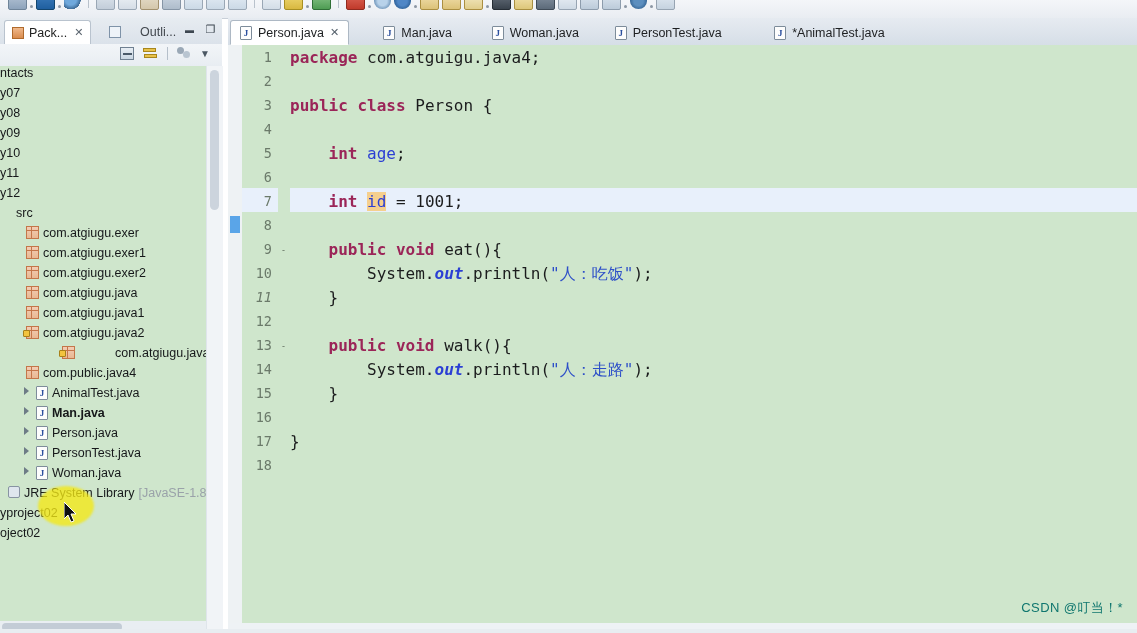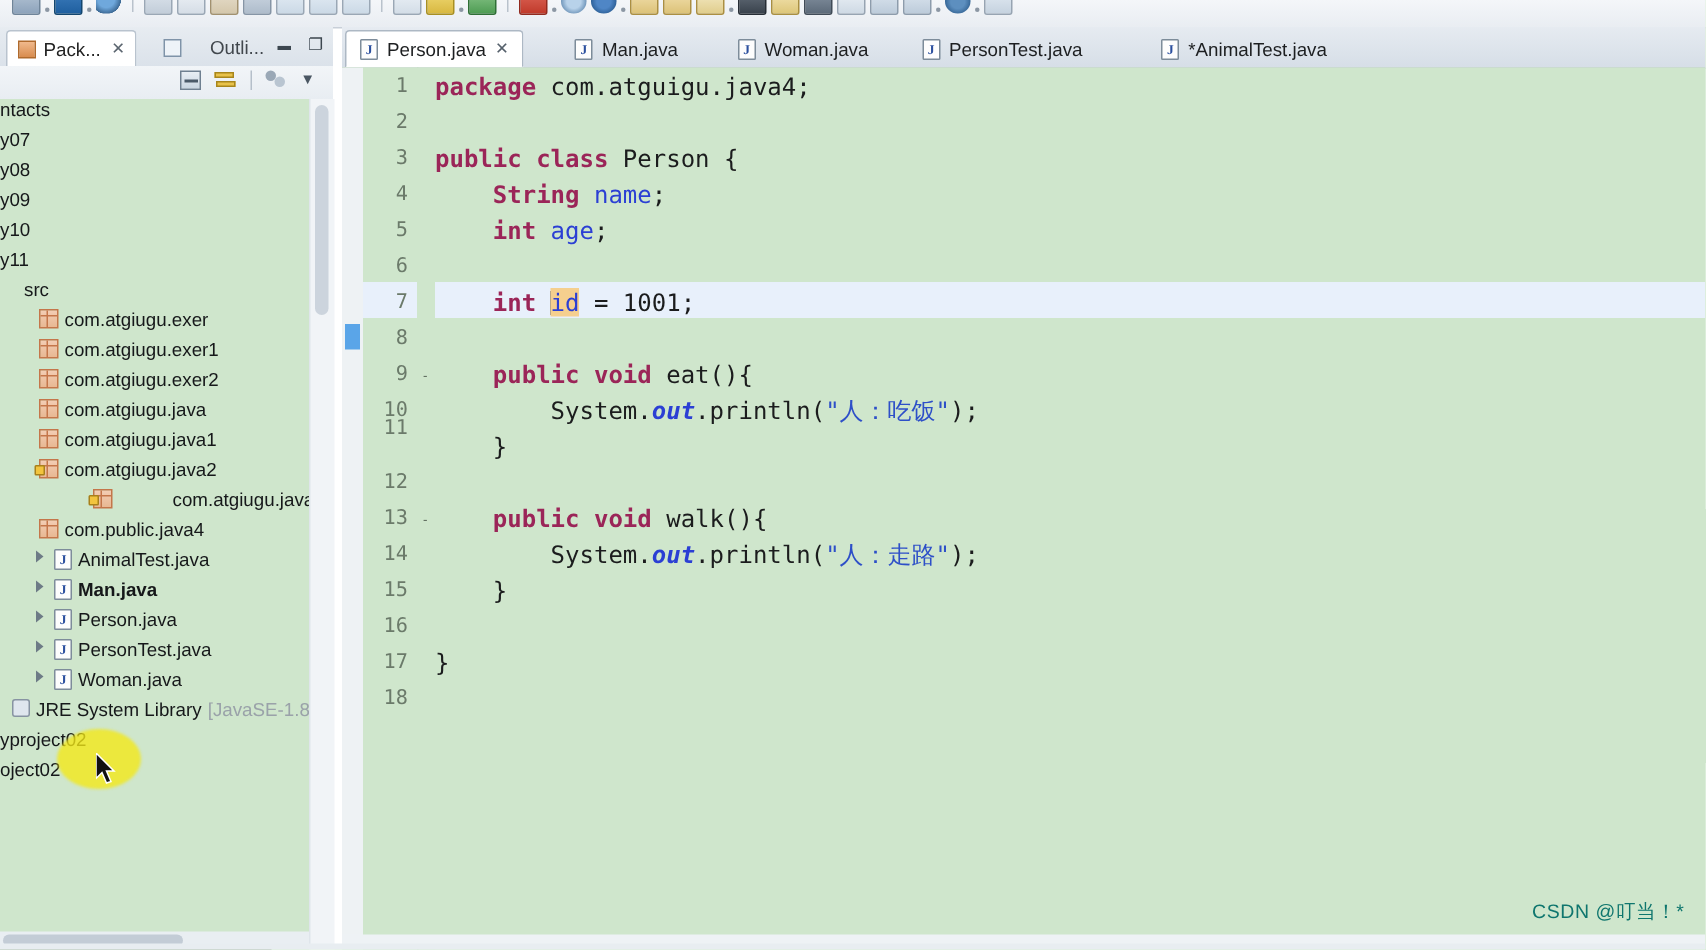--- a/index.html
+++ b/index.html
@@ -273,20 +273,23 @@
           </div>
           <div class="trow ind0" style="height: 20px;">
             <span>y09</span>
           </div>
           <div class="trow ind0" style="height: 20px;">
             <span>y10</span>
           </div>
           <div class="trow ind0" style="height: 20px;">
             <span>y11</span>
           </div>
+          <div class="trow ind0" style="height: 20px;">
+            <span>y12</span>
+          </div>
           <div class="trow ind1" style="height: 20px;">
             <span style="width: 4px; height: 10px; display: inline-block; background: rgb(207, 230, 204);"></span>
             <span>src</span>
           </div>
           <div class="trow ind2" style="height: 20px;">
             <span class="tw" style="width: 0px;"></span>
             <span class="pkgicon"></span>
             <span>com.atgiugu.exer</span>
           </div>
           <div class="trow ind2" style="height: 20px;">
@@ -414,38 +417,37 @@
           <div class="lnum" style="top: 28px;">2</div>
           <div class="lnum" style="top: 52px;">3</div>
           <div class="lnum" style="top: 76px;">4</div>
           <div class="lnum" style="top: 100px;">5</div>
           <div class="lnum" style="top: 124px;">6</div>
           <div style="position: absolute; left: 0px; width: 100%; height: 24px; background: rgb(232, 240, 251); top: 143px;"></div>
           <div class="lnum" style="top: 148px;">7</div>
           <div class="lnum" style="top: 172px;">8</div>
           <div class="lnum" style="top: 196px;">9</div>
           <div class="lnum" style="top: 220px;">10</div>
-          <div class="lnum" style="top: 232px;">11</div>
+          <div class="lnum" style="top: 244px; font-style: italic;">11</div>
           <div class="lnum" style="top: 268px;">12</div>
           <div class="lnum" style="top: 292px;">13</div>
           <div class="lnum" style="top: 316px;">14</div>
           <div class="lnum" style="top: 340px;">15</div>
           <div class="lnum" style="top: 364px;">16</div>
           <div class="lnum" style="top: 388px;">17</div>
           <div class="lnum" style="top: 412px;">18</div>
         </div>
       <div class="folding" id="folding">
           <div class="fold" style="top: 201px;">-</div>
           <div class="fold" style="top: 297px;">-</div>
         </div>
       <div class="codescroll" id="codescroll">
           <div class="codeline" style="top: 3px;"><span class="kw">package</span> com.atguigu.java4;</div>
           <div class="codeline" style="top: 27px;"></div>
           <div class="codeline" style="top: 51px;"><span class="kw">public</span> <span class="kw">class</span> Person {</div>
-          <div class="codeline" style="top: 75px;">    <span class="kw">String</span> <span class="fld">name</span>;</div>
           <div class="codeline" style="top: 99px;">    <span class="kw">int</span> <span class="fld">age</span>;</div>
           <div class="codeline" style="top: 123px;"></div>
           <div class="curline" style="top: 143px;"></div>
           <div class="codeline" style="top: 147px;">    <span class="kw">int</span> <span class="caret"></span><span class="occ fld">id</span> = 1001;</div>
           <div class="codeline" style="top: 171px;"></div>
           <div class="codeline" style="top: 195px;">    <span class="kw">public</span> <span class="kw">void</span> eat(){</div>
           <div class="codeline" style="top: 219px;">        System.<span class="stat">out</span>.println(<span class="str">"人：吃饭"</span>);</div>
           <div class="codeline" style="top: 243px;">    }</div>
           <div class="codeline" style="top: 267px;"></div>
           <div class="codeline" style="top: 291px;">    <span class="kw">public</span> <span class="kw">void</span> walk(){</div>

